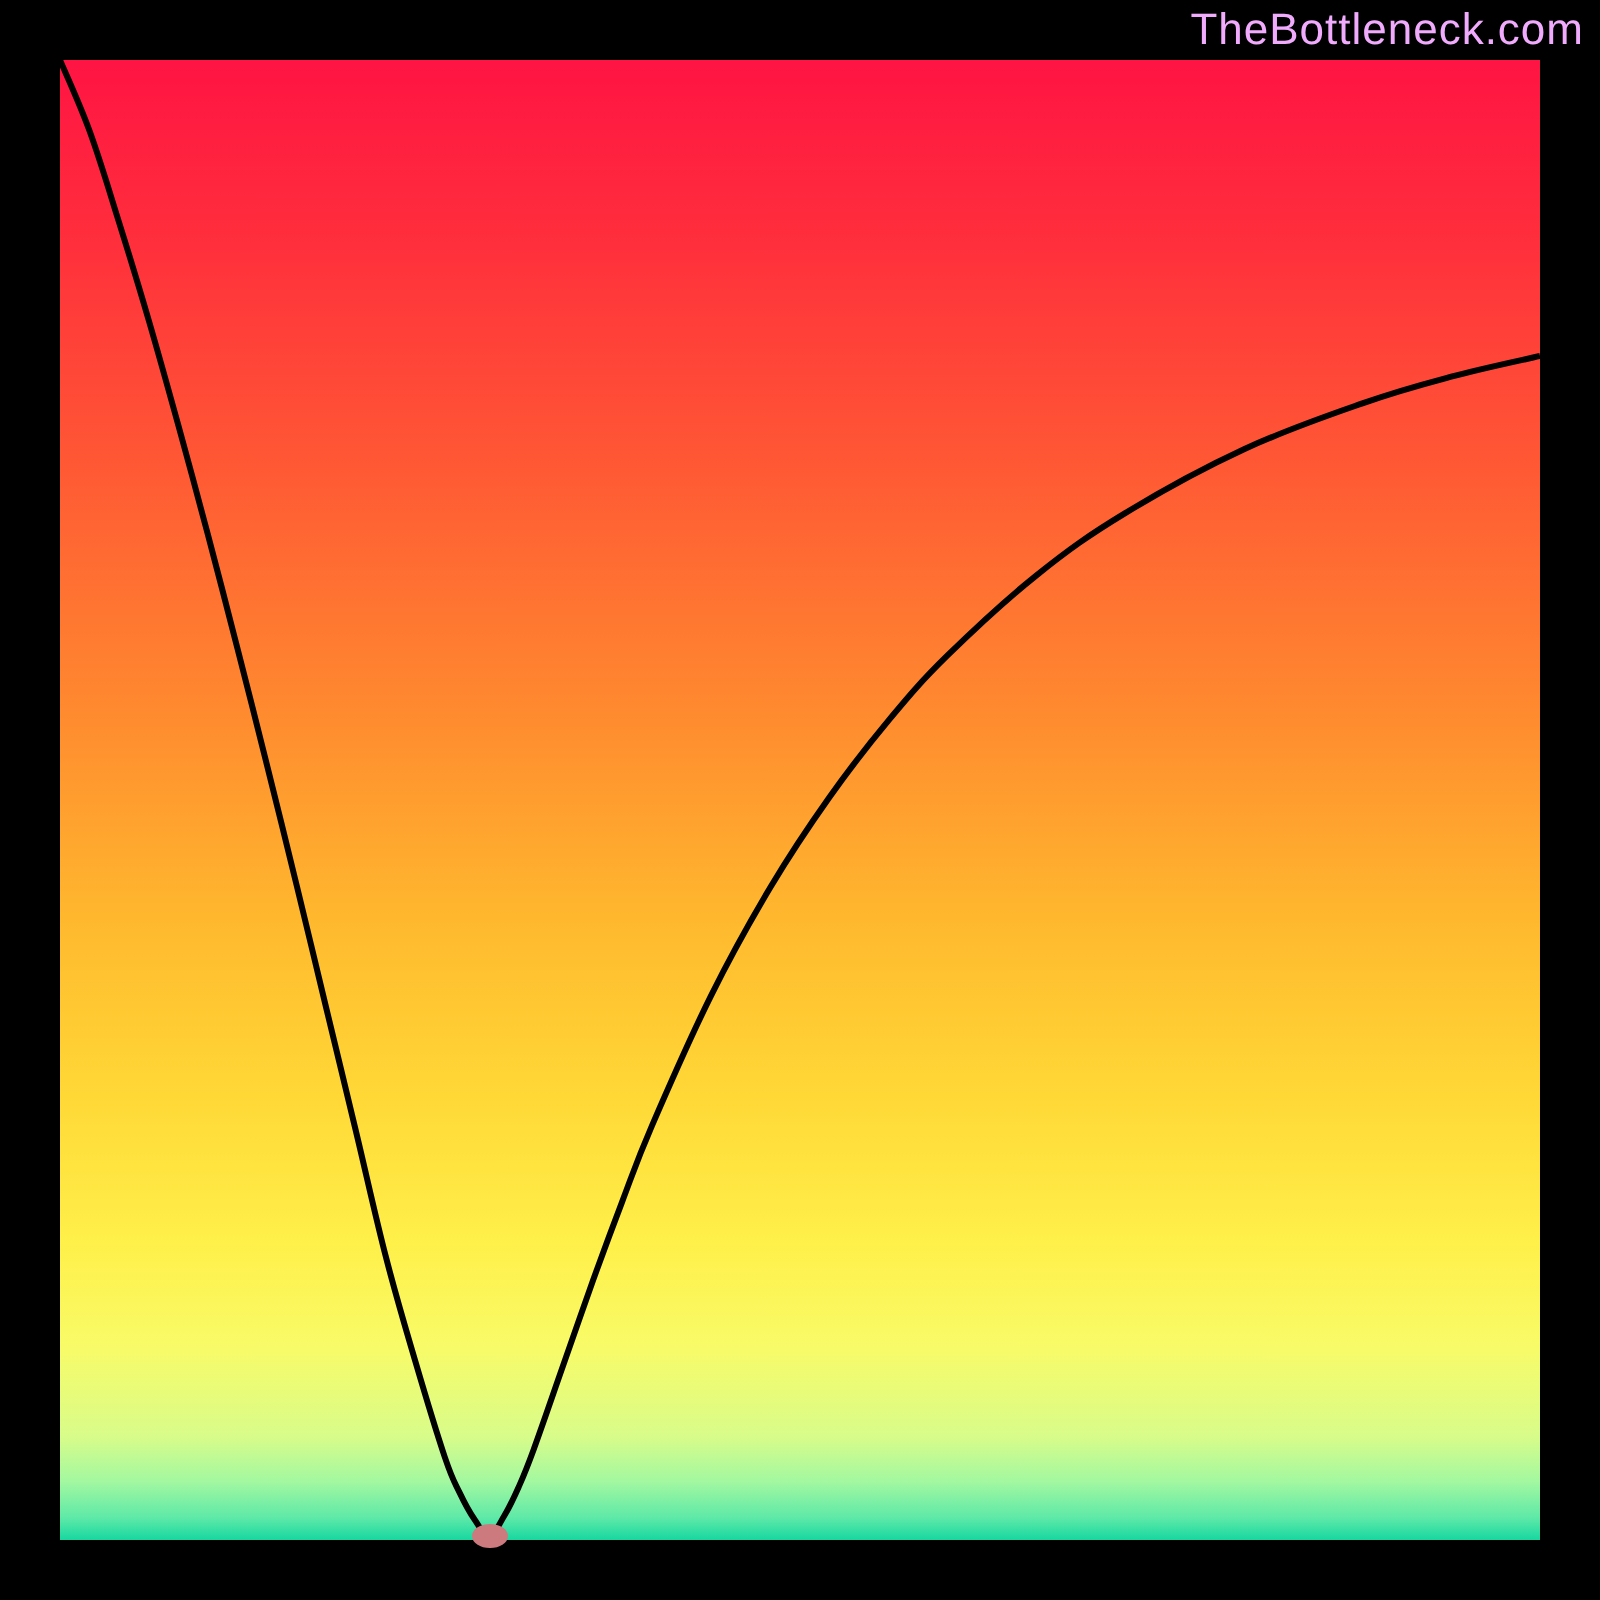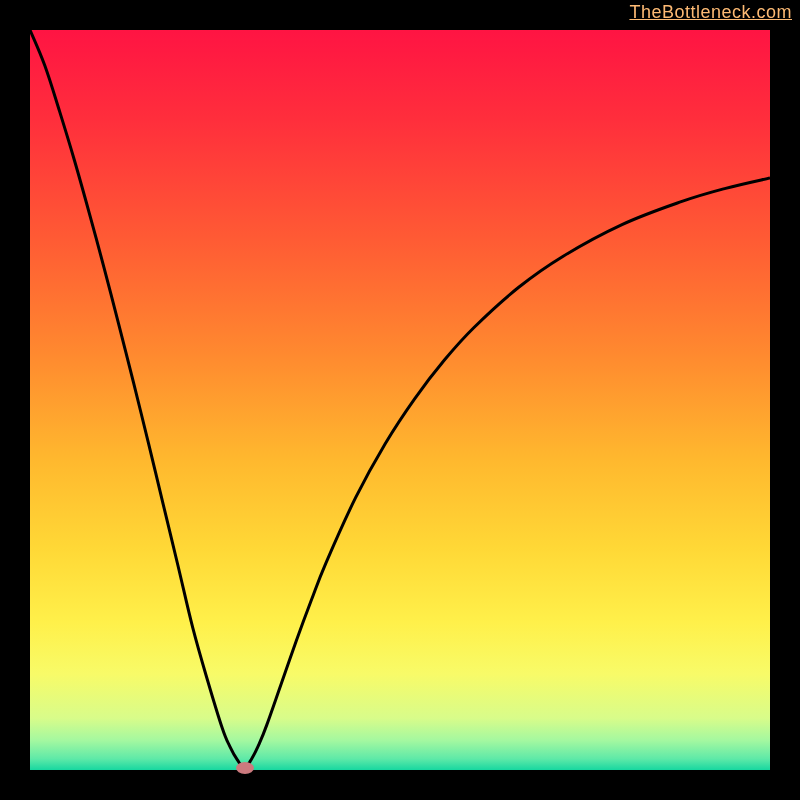--- a/index.html
+++ b/index.html
@@ -14,26 +14,25 @@
     position: relative;
     width: 800px;
     height: 800px;
     background: #000;
   }
   .watermark {
     position: absolute;
     top: 2px;
     right: 8px;
     font-family: Arial, Helvetica, sans-serif;
-    font-size: 18px;
-    color: #fdba74;
+    font-size: 22px;
+    color: #f0abfc;
     letter-spacing: 0.5px;
     z-index: 10;
     user-select: none;
-    text-decoration: underline;
   }
   svg.plot {
     position: absolute;
     left: 30px;
     top: 30px;
     width: 740px;
     height: 740px;
     display: block;
   }
   svg.marker {

